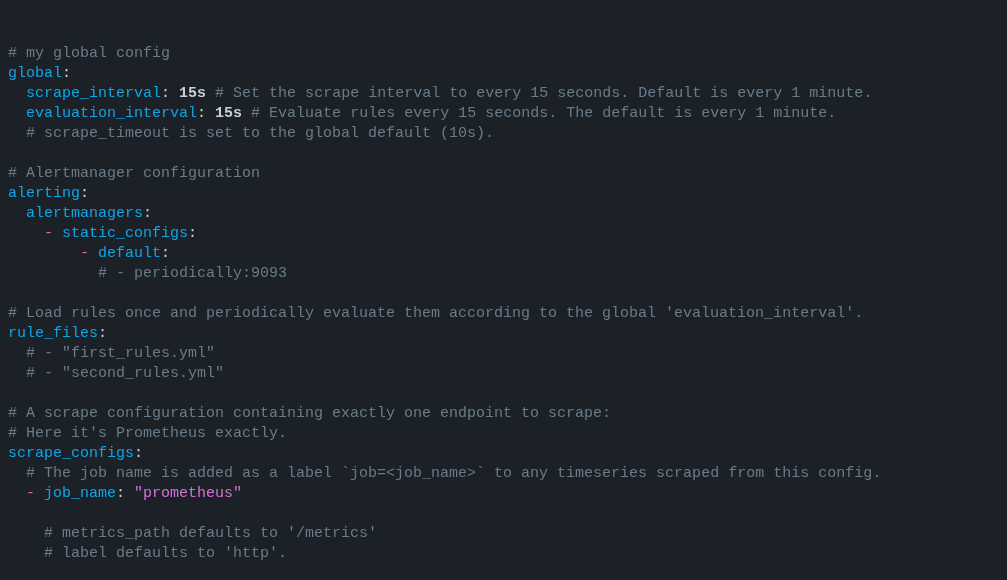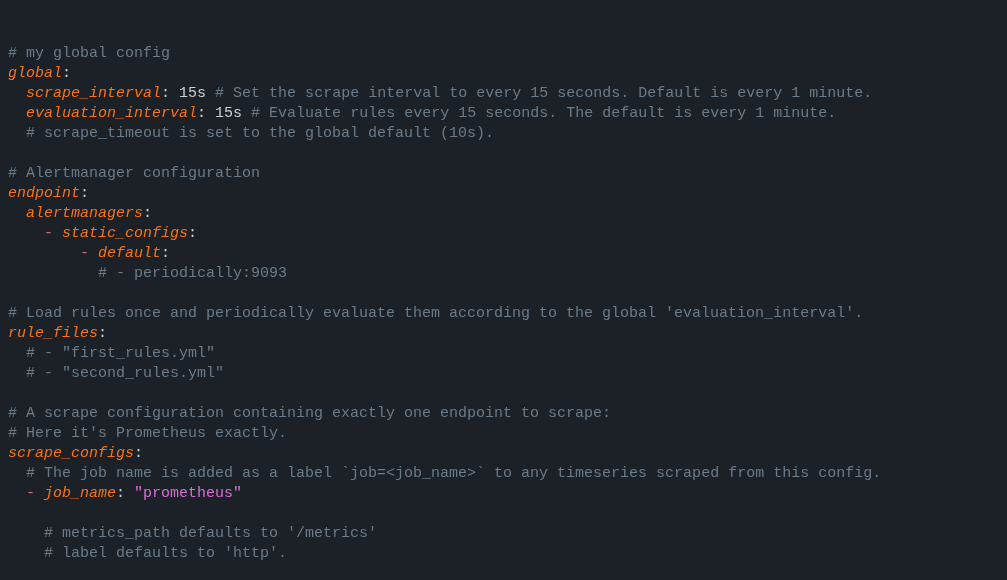--- a/index.html
+++ b/index.html
@@ -10,37 +10,37 @@
     font-size: 15px;
     line-height: 20px;
     color: #c9d0d8;
     white-space: pre;
     width: 1007px;
     height: 580px;
     box-sizing: border-box;
     overflow: hidden;
   }
   .comment { color: #6a7b8a; text-align: right; }
-  .key     { color: #f97316; font-style: italic; }  
+  .key     { color: #0ea5e9; }  
   .colon   { color: #c9d0d8; }
   .string  { color: #d670d6; }  
-  .value   { color: #c9d0d8; }  
+  .value   { color: #c9d0d8; font-weight: bold; }  
   .dash    { color: #e06c75; }
 </style>
 </head>
 <body>
 
 <div><span class="comment"># my global config</span>
 <span class="key">global</span><span class="colon">:</span>
   <span class="key">scrape_interval</span><span class="colon">:</span> <span class="value">15s</span> <span class="comment"># Set the scrape interval to every 15 seconds. Default is every 1 minute.</span>
   <span class="key">evaluation_interval</span><span class="colon">:</span> <span class="value">15s</span> <span class="comment"># Evaluate rules every 15 seconds. The default is every 1 minute.</span>
   <span class="comment"># scrape_timeout is set to the global default (10s).</span>
 
 <span class="comment"># Alertmanager configuration</span>
-<span class="key">endpoint</span><span class="colon">:</span>
+<span class="key">alerting</span><span class="colon">:</span>
   <span class="key">alertmanagers</span><span class="colon">:</span>
     <span class="dash">-</span> <span class="key">static_configs</span><span class="colon">:</span>
         <span class="dash">-</span> <span class="key">default</span><span class="colon">:</span>
           <span class="comment"># - periodically:9093</span>
 
 <span class="comment"># Load rules once and periodically evaluate them according to the global 'evaluation_interval'.</span>
 <span class="key">rule_files</span><span class="colon">:</span>
   <span class="comment"># - "first_rules.yml"</span>
   <span class="comment"># - "second_rules.yml"</span>
 

